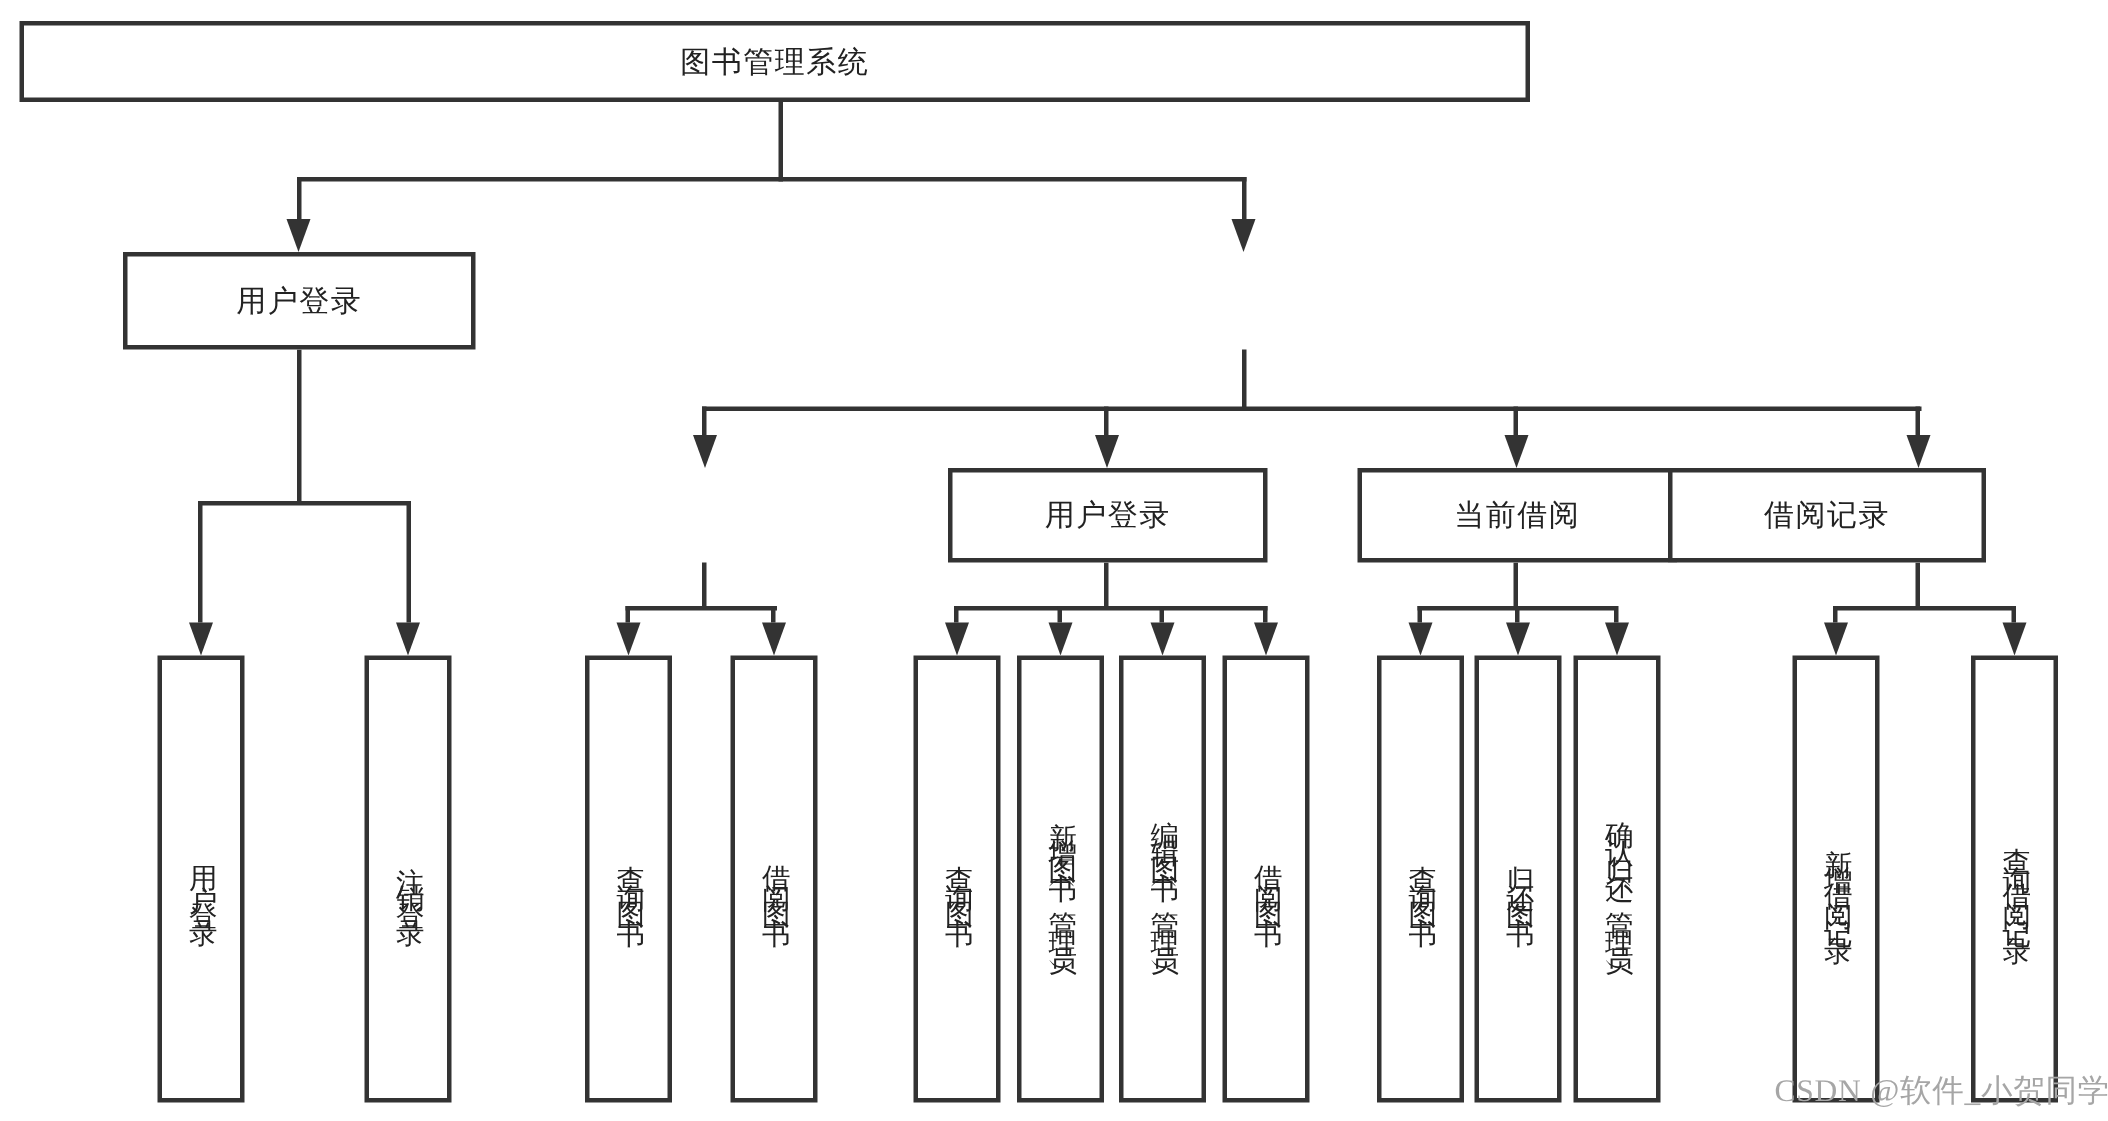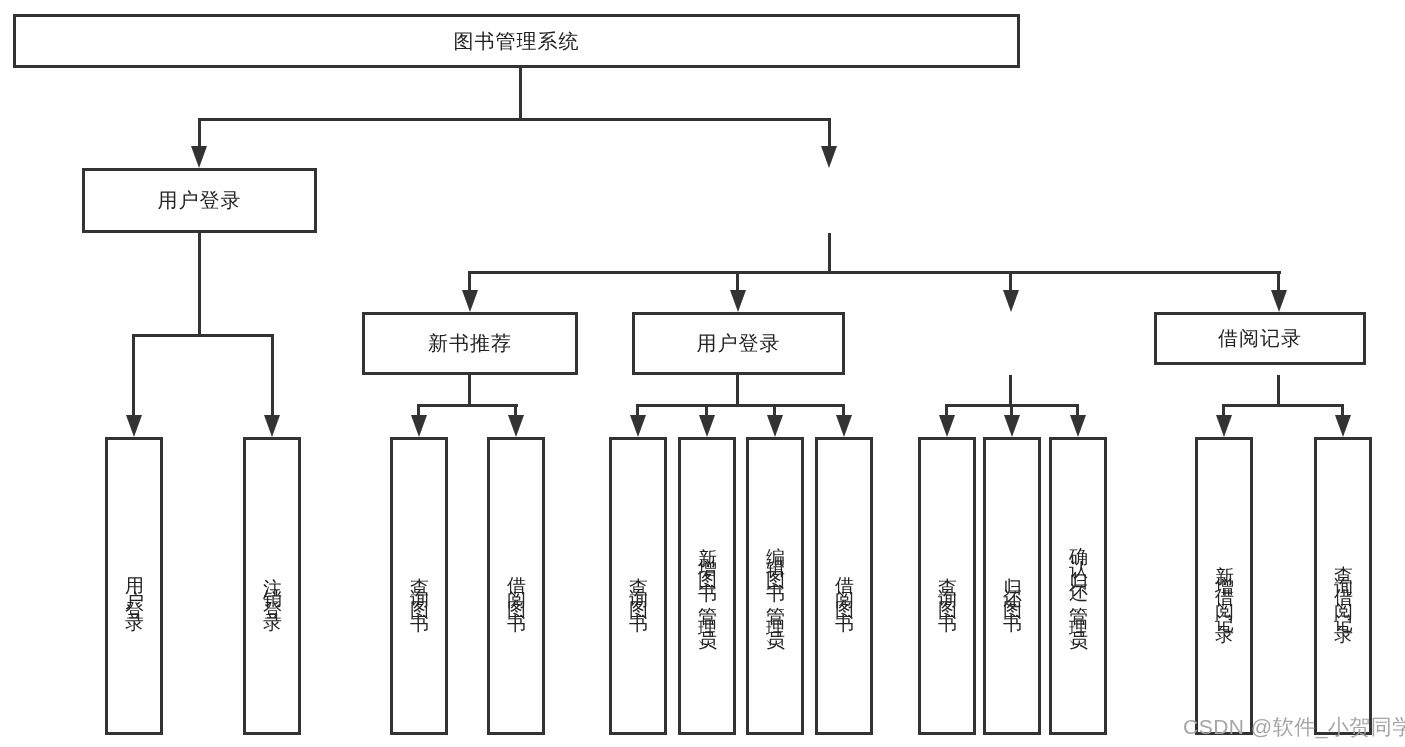--- a/index.html
+++ b/index.html
@@ -9,21 +9,21 @@
     --watermark: #a6a6a6;
     --background: #ffffff;
   }
   * { margin: 0; padding: 0; box-sizing: border-box; }
   html, body { background: #fff; }
   .canvas {
     position: relative;
     width: 1405px;
     height: 747px;
     background: var(--background);
-    font-family: Liberation Sans, sans-serif;
+    font-family: Liberation Serif, serif;
     overflow: hidden;
   }
   .box {
     position: absolute;
     background: #ffffff;
     border: 3px solid var(--box-border);
     display: flex;
     align-items: center;
     justify-content: center;
     color: var(--text);
@@ -124,23 +124,23 @@
   <div class="ln h" style="left:1222px;top:404px;width:121px"></div>
   <div class="ln v" style="left:1222px;top:404px;height:11px"></div>
   <div class="ln v" style="left:1341px;top:404px;height:11px"></div>
   <div class="arrow" style="left:1216px;top:415px"></div>
   <div class="arrow" style="left:1335px;top:415px"></div>
 
   <div class="box" style="left:13px;top:14px;width:1007px;height:54px">图书管理系统</div>
 
   <div class="box" style="left:82px;top:168px;width:235px;height:65px">用户登录</div>
 
-  <div class="box" style="left:362px;top:312px;width:216px;height:63px">新书推荐</div>
   <div class="box" style="left:632px;top:312px;width:213px;height:63px">用户登录</div>
-  <div class="box" style="left:1154px;top:312px;width:212px;height:53px">借阅记录</div>
+  <div class="box" style="left:905px;top:312px;width:213px;height:63px">当前借阅</div>
+  <div class="box" style="left:1112px;top:312px;width:212px;height:63px">借阅记录</div>
 
   <div class="box v" style="left:105px;top:437px;width:58px;height:298px">用户登录</div>
   <div class="box v" style="left:243px;top:437px;width:58px;height:298px">注销登录</div>
 
   <div class="box v" style="left:390px;top:437px;width:58px;height:298px">查询图书</div>
   <div class="box v" style="left:487px;top:437px;width:58px;height:298px">借阅图书</div>
 
   <div class="box v" style="left:609px;top:437px;width:58px;height:298px">查询图书</div>
   <div class="box v" style="left:678px;top:437px;width:58px;height:298px">新增图书（管理员）</div>
   <div class="box v" style="left:746px;top:437px;width:58px;height:298px">编辑图书（管理员）</div>

